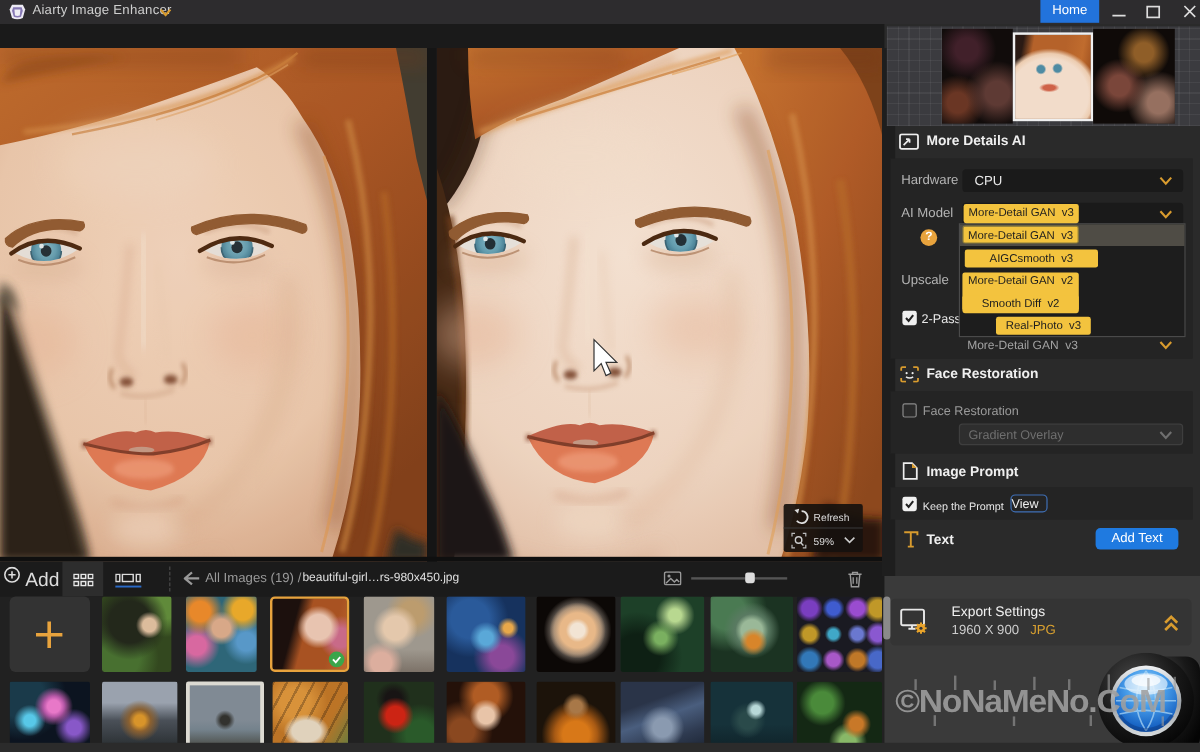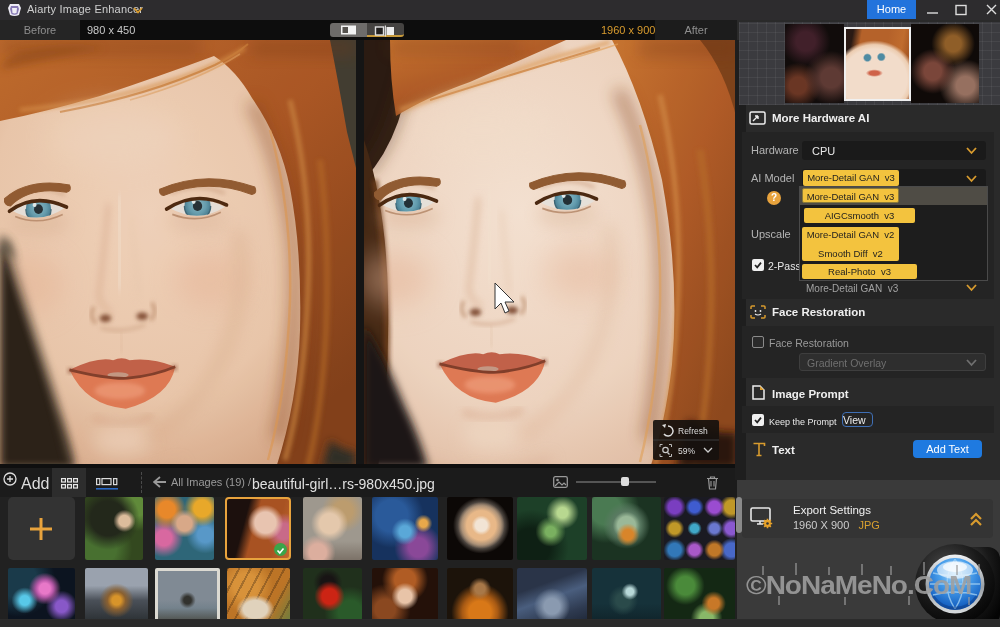--- a/index.html
+++ b/index.html
@@ -289,39 +289,20 @@
       <path d="M1,1 L5,5.5 L9,1" stroke="#d89b2e" stroke-width="1.8" fill="none"></path>
     </svg>
     <div id="homebtn">Home</div>
     <svg class="ic" style="left:925px;top:4px" width="75" height="12" viewBox="0 0 75 12">
       <line x1="2" y1="9" x2="13" y2="9" stroke="#ddd" stroke-width="1.4"></line>
       <rect x="31" y="1.5" width="10" height="9" fill="none" stroke="#ddd" stroke-width="1.4"></rect>
       <path d="M62,1 L71,10 M71,1 L62,10" stroke="#ddd" stroke-width="1.4"></path>
     </svg>
   </div>
 
-  <div id="subbar">
-    <div id="beforetab">Before</div>
-    <div id="sizeL">980 x 450</div>
-    <div id="vb1" class="viewbtn">
-      <svg width="37" height="14" viewBox="0 0 37 14">
-        <rect x="11" y="2.5" width="15" height="9" fill="#f2f2f2"></rect>
-        <rect x="12.5" y="4" width="5.5" height="6" fill="#55524e"></rect>
-      </svg>
-    </div>
-    <div id="vb2" class="viewbtn">
-      <svg width="37" height="12" viewBox="0 0 37 12">
-        <rect x="8.5" y="2" width="8" height="8" fill="#232120" stroke="#e0e0e0" stroke-width="1.4"></rect>
-        <rect x="19.5" y="2" width="7.5" height="8" fill="#ececec"></rect>
-        <rect x="17.8" y="0.5" width="1.2" height="11" fill="#d8d8d8"></rect>
-      </svg>
-    </div>
-    <div id="sizeR">1960 x 900</div>
-    <div id="aftertab">After</div>
-  </div>
 
   <div id="rpanel"></div>
   <div id="gutter"></div>
   <div id="filmstrip">
 
     <div class="abs" style="left:46px;top:2px;width:59px;height:79px;background:
       radial-gradient(circle at 35% 22%, #41202a 0 13%, transparent 34%),
       radial-gradient(circle at 78% 68%, #5e3a34 0 14%, transparent 38%),
       radial-gradient(circle at 22% 78%, #6a3624 0 11%, transparent 30%),
       #110c0b;"></div>
@@ -337,21 +318,21 @@
       radial-gradient(circle at 62% 25%, #8f5e28 0 11%, transparent 30%),
       radial-gradient(circle at 32% 60%, #7a463a 0 13%, transparent 34%),
       radial-gradient(circle at 80% 78%, #967060 0 11%, transparent 32%),
       #0f0a08;"></div>
   </div>
 
   <svg class="ic" style="left:749px;top:111px" width="17" height="14" viewBox="0 0 17 14">
     <rect x="1" y="1" width="15" height="12" rx="1.5" fill="none" stroke="#eee" stroke-width="1.5"></rect>
     <path d="M4,10 L9,5 M9,5 v3 M9,5 h-3" stroke="#eee" stroke-width="1.4" fill="none"></path>
   </svg>
-  <div class="sechead" style="left:772px;top:112px">More Hardware AI</div>
+  <div class="sechead" style="left:772px;top:112px">More Details AI</div>
   <div class="secbox" style="left:742px;top:132px;width:252px;height:167px"></div>
   <div class="lbl" style="left:751px;top:144px">Hardware</div>
   <div class="drop" style="left:802px;top:141px;width:184px;height:19px"></div>
   <div class="abs" style="left:812px;top:145px;font-size:11px;color:#e8e8e8;z-index:14">CPU</div>
   <svg class="ic" style="left:966px;top:147px" width="11" height="8" viewBox="0 0 11 8">
     <path d="M1,1 L5.5,6 L10,1" stroke="#d89b2e" stroke-width="1.8" fill="none"></path>
   </svg>
   <div class="lbl" style="left:751px;top:172px">AI Model</div>
   <div class="drop" style="left:802px;top:169px;width:184px;height:19px"></div>
   <div class="pill" style="left:803px;top:170px;width:96px;height:16px;line-height:16px">More-Detail GAN&nbsp;&nbsp;v3</div>
@@ -372,21 +353,21 @@
   <svg class="ic" style="left:966px;top:284px" width="11" height="8" viewBox="0 0 11 8">
     <path d="M1,1 L5.5,6 L10,1" stroke="#d89b2e" stroke-width="1.8" fill="none"></path>
   </svg>
 
   <div id="ddlist"></div>
   <div id="ddhover"></div>
   <div class="pill" style="left:802px;top:188px;width:97px;height:15px;line-height:15px;border:1px solid #8a7a3a">More-Detail GAN&nbsp;&nbsp;v3</div>
   <div class="pill" style="left:804px;top:208px;width:111px;height:15px;line-height:15px">AIGCsmooth&nbsp;&nbsp;v3</div>
   <div class="pill" style="left:802px;top:227px;width:97px;height:32px;line-height:15px">More-Detail GAN&nbsp;&nbsp;v2</div>
   <div class="pill" style="left:802px;top:246px;width:97px;height:15px;line-height:15px">Smooth Diff&nbsp;&nbsp;v2</div>
-  <div class="pill" style="left:802px;top:264px;width:115px;height:15px;line-height:15px">Real-Photo&nbsp;&nbsp;v3</div>
+  <div class="pill" style="left:830px;top:264px;width:79px;height:15px;line-height:15px">Real-Photo&nbsp;&nbsp;v3</div>
 
   <svg class="ic" style="left:750px;top:305px" width="16" height="14" viewBox="0 0 16 14">
     <path d="M1,4 V2 Q1,1 2,1 H5 M11,1 h3 Q15,1 15,2 v2 M15,10 v2 Q15,13 14,13 h-3 M5,13 H2 Q1,13 1,12 v-2" stroke="#d89b2e" stroke-width="1.5" fill="none"></path>
     <circle cx="5.5" cy="6" r="0.9" fill="#eee"></circle>
     <circle cx="10.5" cy="6" r="0.9" fill="#eee"></circle>
     <path d="M5,9 Q8,11 11,9" stroke="#eee" stroke-width="1.2" fill="none"></path>
   </svg>
   <div class="sechead" style="left:772px;top:306px">Face Restoration</div>
   <div class="secbox" style="left:742px;top:326px;width:252px;height:52px"></div>
   <div class="abs" style="left:752px;top:336px;width:12px;height:12px;border:1.5px solid #8a8a8a;border-radius:2px;background:#2a2a2a;z-index:13"></div>
@@ -441,21 +422,21 @@
         <rect x="6" y="0.6" width="9" height="6"></rect>
         <rect x="17.6" y="0.6" width="3.2" height="6"></rect>
       </g>
       <rect x="0" y="10" width="22" height="1.6" fill="#2a6ac8"></rect>
     </svg>
     <div class="abs" style="left:141px;top:4px;width:1px;height:21px;border-left:1px dashed #4a4a4a"></div>
     <svg class="abs" style="left:153px;top:8px" width="14" height="12" viewBox="0 0 14 12">
       <path d="M7,1 L1,6 L7,11 M1,6 H13" stroke="#999" stroke-width="1.8" fill="none"></path>
     </svg>
     <div class="abs" style="left:171px;top:8px;font-size:11px;color:#9a9a9a">All Images (19)  /</div>
-    <div class="abs" style="left:252px;top:8px;font-size:14px;color:#e0e0e0">beautiful-girl…rs-980x450.jpg</div>
+    <div class="abs" style="left:252px;top:8px;font-size:10px;color:#e0e0e0">beautiful-girl…rs-980x450.jpg</div>
     <svg class="abs" style="left:553px;top:8px" width="15" height="12" viewBox="0 0 15 12">
       <rect x="0.7" y="0.7" width="13.6" height="10.6" rx="1.5" fill="none" stroke="#999" stroke-width="1.3"></rect>
       <circle cx="4.5" cy="4" r="1.3" fill="#999"></circle>
       <path d="M2,10 L6,6 L9,9 L11,7 L13,9" stroke="#999" stroke-width="1.2" fill="none"></path>
     </svg>
     <div class="abs" style="left:576px;top:13px;width:80px;height:2px;background:#555"></div>
     <div class="abs" style="left:621px;top:9px;width:8px;height:9px;background:#ddd;border-radius:2px"></div>
     <svg class="abs" style="left:706px;top:7px" width="13" height="15" viewBox="0 0 13 15">
       <path d="M1,3.5 H12 M4.5,3.5 V2 H8.5 V3.5 M2.5,3.5 L3.5,14 H9.5 L10.5,3.5" stroke="#999" stroke-width="1.2" fill="none"></path>
       <path d="M5,6 V11.5 M8,6 V11.5" stroke="#999" stroke-width="1.1"></path>

